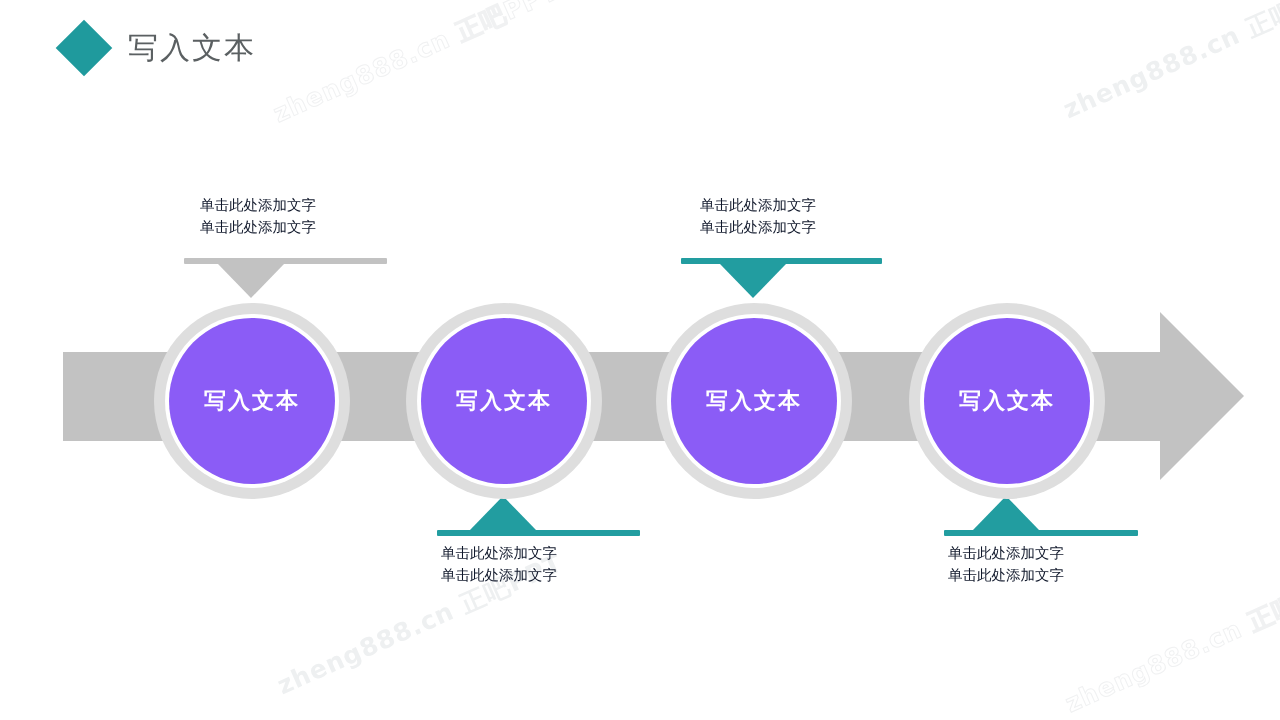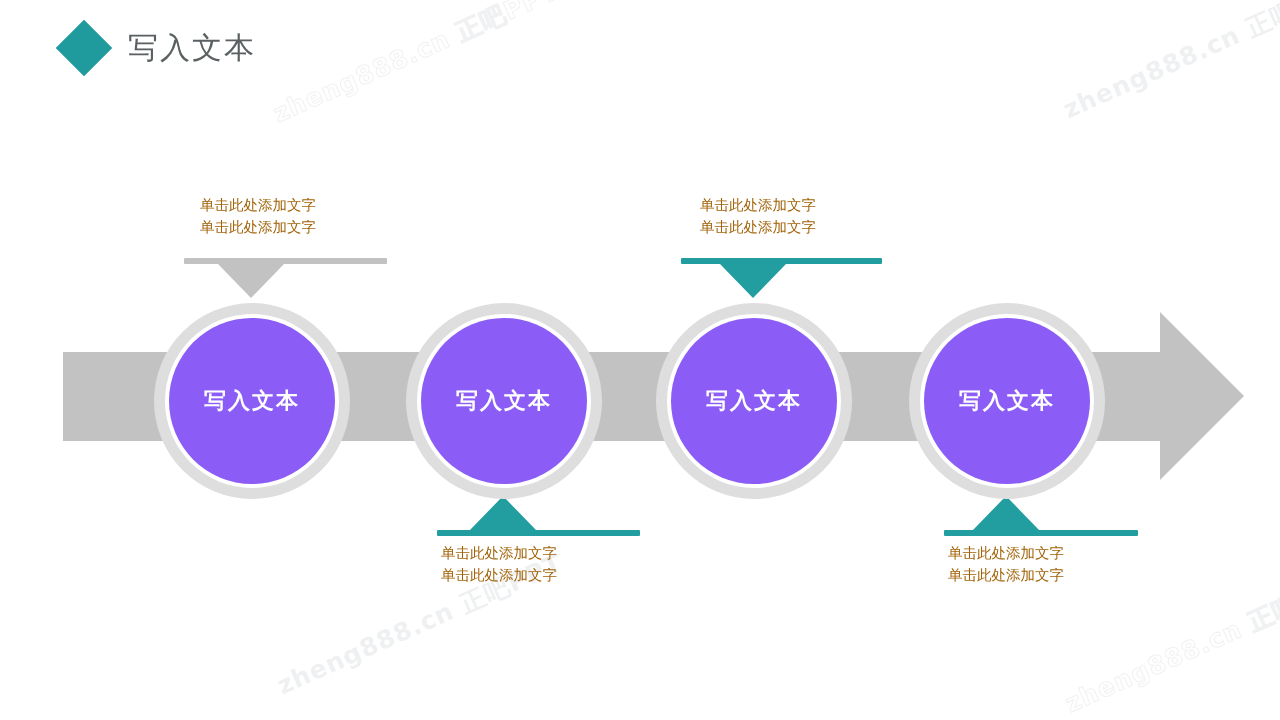--- a/index.html
+++ b/index.html
@@ -95,21 +95,21 @@
   }
   .tri-up-teal{
     border-left:33px solid transparent;
     border-right:33px solid transparent;
     border-bottom:34px solid #229da0;
   }
 
   
   .caption{
     position:absolute;
-    color:#a16207;
+    color:#0f172a;
     font-size:14.5px;
     line-height:22px;
     font-family:"DejaVu Sans","Liberation Sans",sans-serif;
     white-space:nowrap;
   }
 </style>
 </head>
 <body>
 
 <div id="slide">

